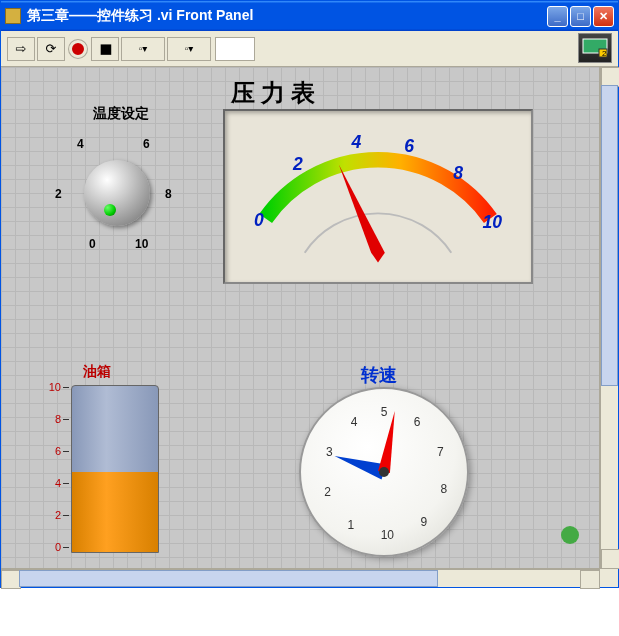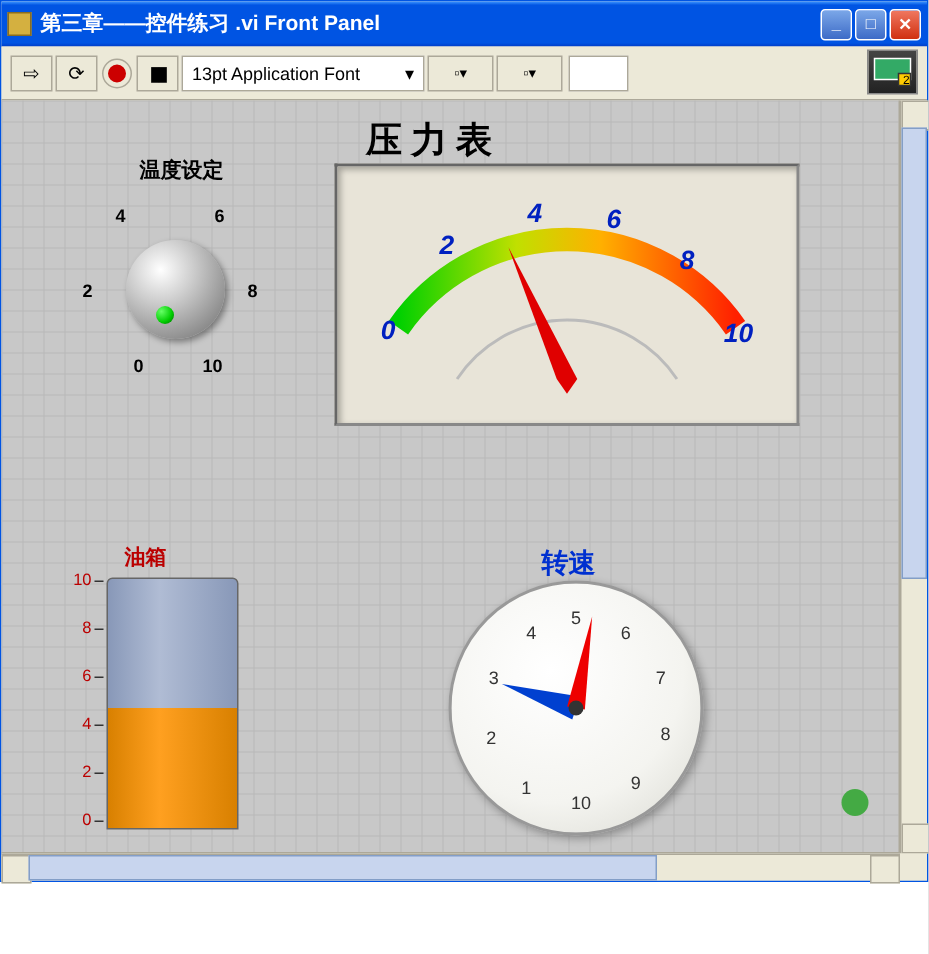--- a/index.html
+++ b/index.html
@@ -43,21 +43,21 @@
 .ctrl-label.big { font-size: 24px; font-family: "SimSun", serif; font-weight: bold; }
 
 
 .knob-box { position: absolute; left: 38px; top: 38px; width: 160px; height: 160px; }
 .knob { position: absolute; left: 45px; top: 55px; width: 66px; height: 66px; border-radius: 50%; background: radial-gradient(circle at 35% 30%, #fff, #ccc 35%, #888 80%, #555); box-shadow: 2px 2px 4px rgba(0,0,0,0.4); cursor: pointer; }
 .knob-dot { position: absolute; width: 12px; height: 12px; border-radius: 50%; background: radial-gradient(circle at 30% 30%, #6f6, #0c0 60%, #060); left: 20px; top: 44px; }
 .knob-tick { position: absolute; font-size: 12px; font-weight: bold; }
 
 
 .gauge-box { position: absolute; left: 222px; top: 42px; width: 310px; height: 175px; background: #e8e4d8; border: 2px solid #888; border-top-color: #666; border-left-color: #666; box-shadow: inset 2px 2px 4px rgba(0,0,0,0.3); }
-.gauge-title { position: absolute; left: 243px; top: 10px; }
+.gauge-title { position: absolute; left: 230px; top: 10px; }
 .gauge-svg { width: 100%; height: 100%; }
 .gauge-num { font-size: 18px; font-weight: bold; fill: #0020c0; font-style: italic; }
 
 
 .tank-box { position: absolute; left: 36px; top: 300px; width: 150px; height: 190px; }
 .tank-label { position: absolute; left: 46px; top: -4px; font-size: 14px; font-weight: bold; color: #b00; }
 .tank-scale { position: absolute; left: 0; top: 18px; width: 32px; height: 168px; }
 .tank-tick { position: absolute; font-size: 11px; color: #b00; right: 8px; text-align: right; }
 .tank-tick::after { content: ""; position: absolute; right: -8px; top: 6px; width: 6px; height: 1px; background: #333; }
 .tank-body { position: absolute; left: 34px; top: 18px; width: 88px; height: 168px; background: linear-gradient(to right, #8898b8, #b0bcd4 40%, #8898b8); border: 1px solid #666; border-radius: 4px 4px 0 0; overflow: hidden; }
@@ -90,23 +90,20 @@
       <div class="titlebar-btn close">✕</div>
     </div>
   </div>
 
 
   <div class="toolbar">
     <div class="tool-btn">⇨</div>
     <div class="tool-btn">⟳</div>
     <div class="tool-btn rec"></div>
     <div class="tool-btn pause">▮▮</div>
-    <div class="font-select">
-      <span>13pt Application Font</span>
-    </div>
     <div class="tool-wide">▫▾</div>
     <div class="tool-wide">▫▾</div>
     <div class="search-box"></div>
     <div class="icon-right">
       <svg width="28" height="22">
           <rect x="2" y="2" width="24" height="14" fill="#3a6" stroke="#fff"></rect>
           <rect x="18" y="12" width="8" height="8" fill="#fc0" stroke="#333"></rect>
           <text x="21" y="19" font-size="8">2</text>
         </svg>
     </div>

